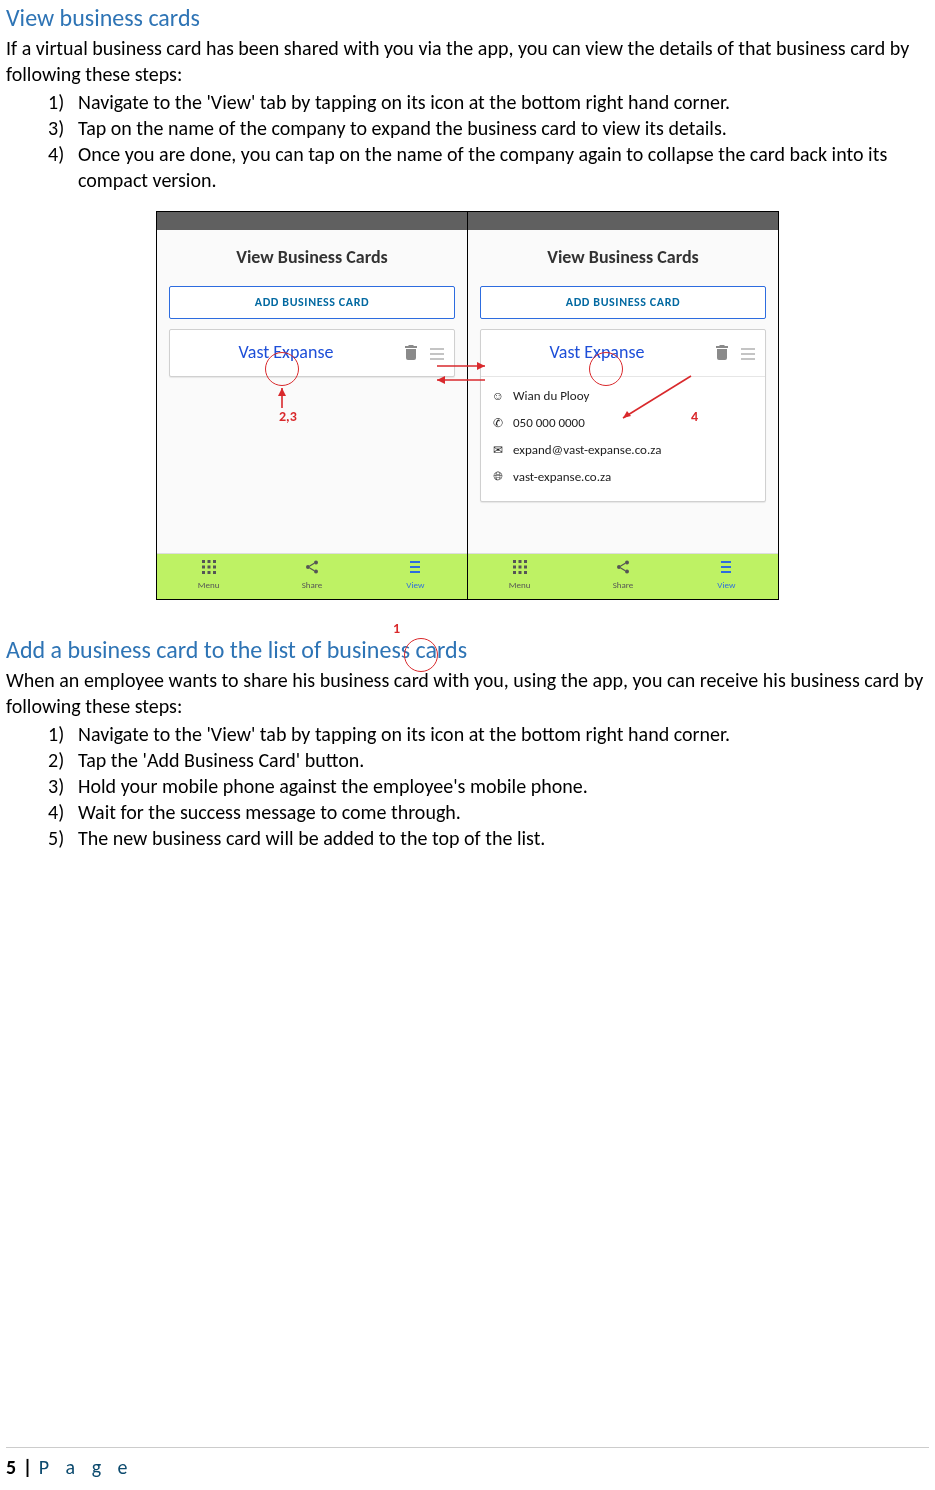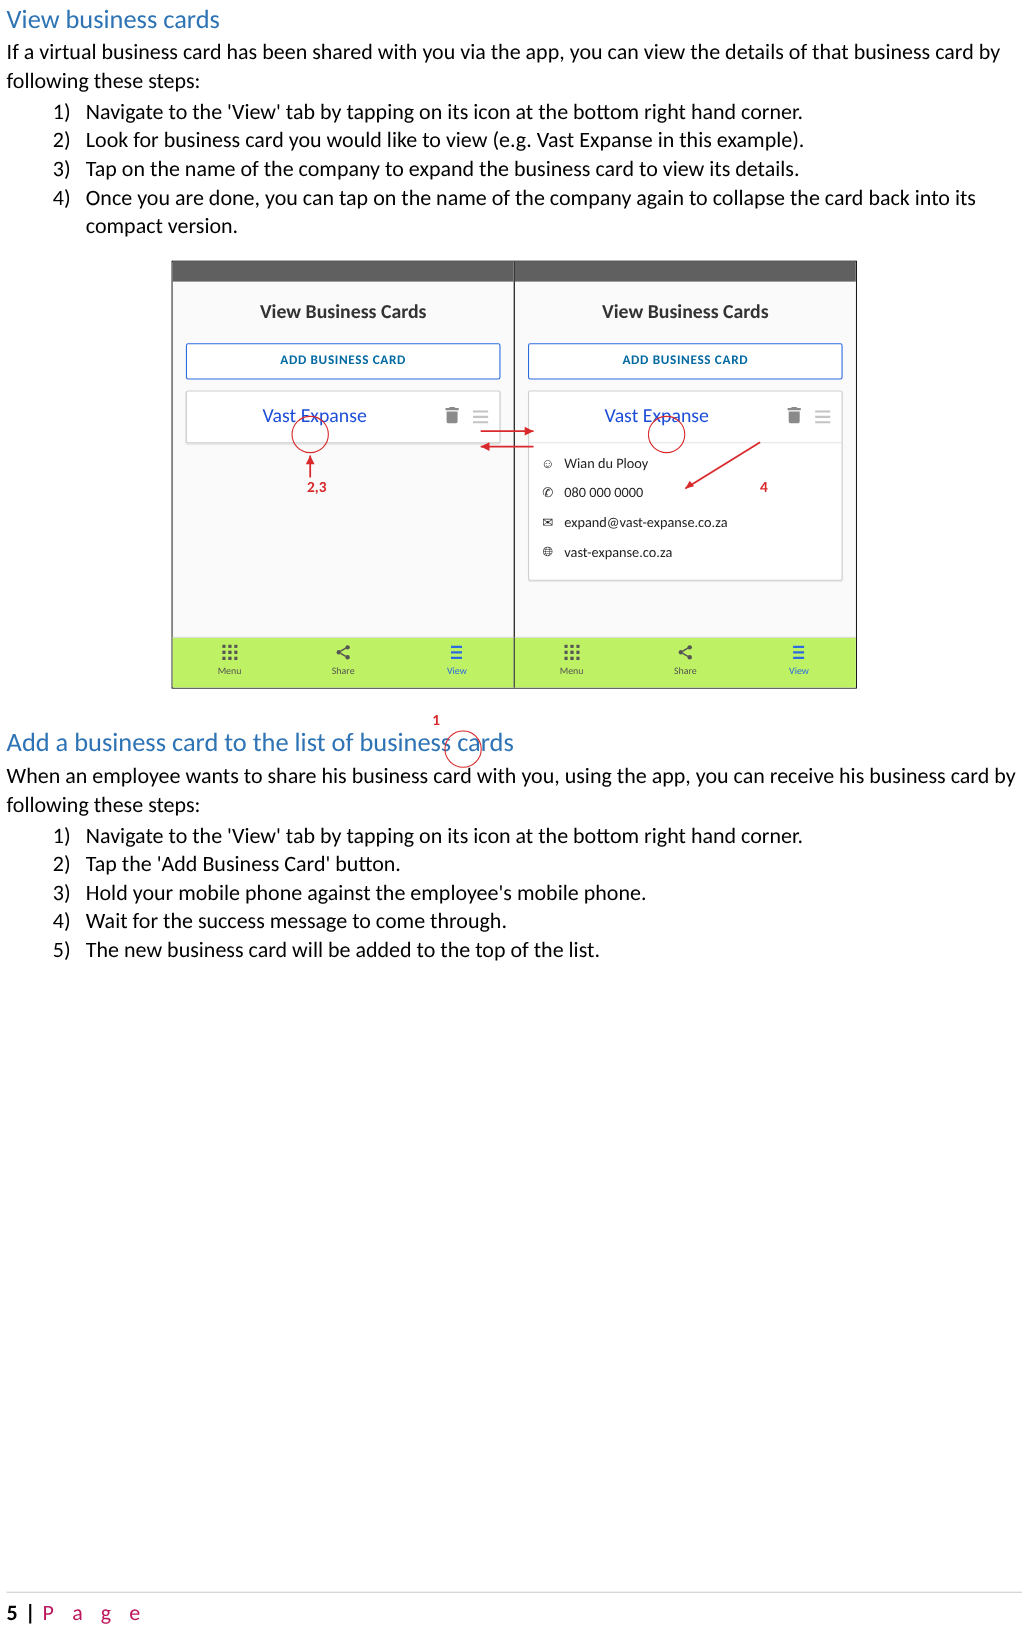--- a/index.html
+++ b/index.html
@@ -175,32 +175,31 @@
     margin: 0 0 6px 0;
   }
   .footer {
     position: absolute;
     bottom: 10px;
     left: 6px;
     right: 6px;
   }
   .footer .pnum { font-weight: 700; color: #000; }
   .footer .divider { font-weight: 700; color: #000; margin: 0 2px; }
-  .footer .pword { color: #be185d; letter-spacing: 6px; }
+  .footer .pword { color: #0c4a6e; letter-spacing: 6px; }
 </style>
 </head>
 <body>
 
 <div class="content">
 
   <h2 class="sub-title">View business cards</h2>
   <p class="intro">If a virtual business card has been shared with you via the app, you can view the details of that business card by following these steps:</p>
   <ol class="steps">
     <li data-num="1">Navigate to the 'View' tab by tapping on its icon at the bottom right hand corner.</li>
-    <li data-num="2">Look for business card you would like to view (e.g. Vast Expanse in this example).</li>
     <li data-num="3">Tap on the name of the company to expand the business card to view its details.</li>
     <li data-num="4">Once you are done, you can tap on the name of the company again to collapse the card back into its compact version.</li>
   </ol>
 
   <div class="figure-wrap">
     <div class="figure">
       <div class="phones">
 
         <div class="phone">
           <div class="phone-statusbar"></div>
@@ -283,21 +282,21 @@
                   </svg>
               </span>
             </div>
             <div class="card-body">
               <div class="detail-row">
                 <span class="dicon">☺</span>
                 <span>Wian du Plooy</span>
               </div>
               <div class="detail-row">
                 <span class="dicon">✆</span>
-                <span>080 000 0000</span>
+                <span>050 000 0000</span>
               </div>
               <div class="detail-row">
                 <span class="dicon">✉</span>
                 <span>expand@vast-expanse.co.za</span>
               </div>
               <div class="detail-row">
                 <span class="dicon">🌐︎</span>
                 <span>vast-expanse.co.za</span>
               </div>
             </div>

